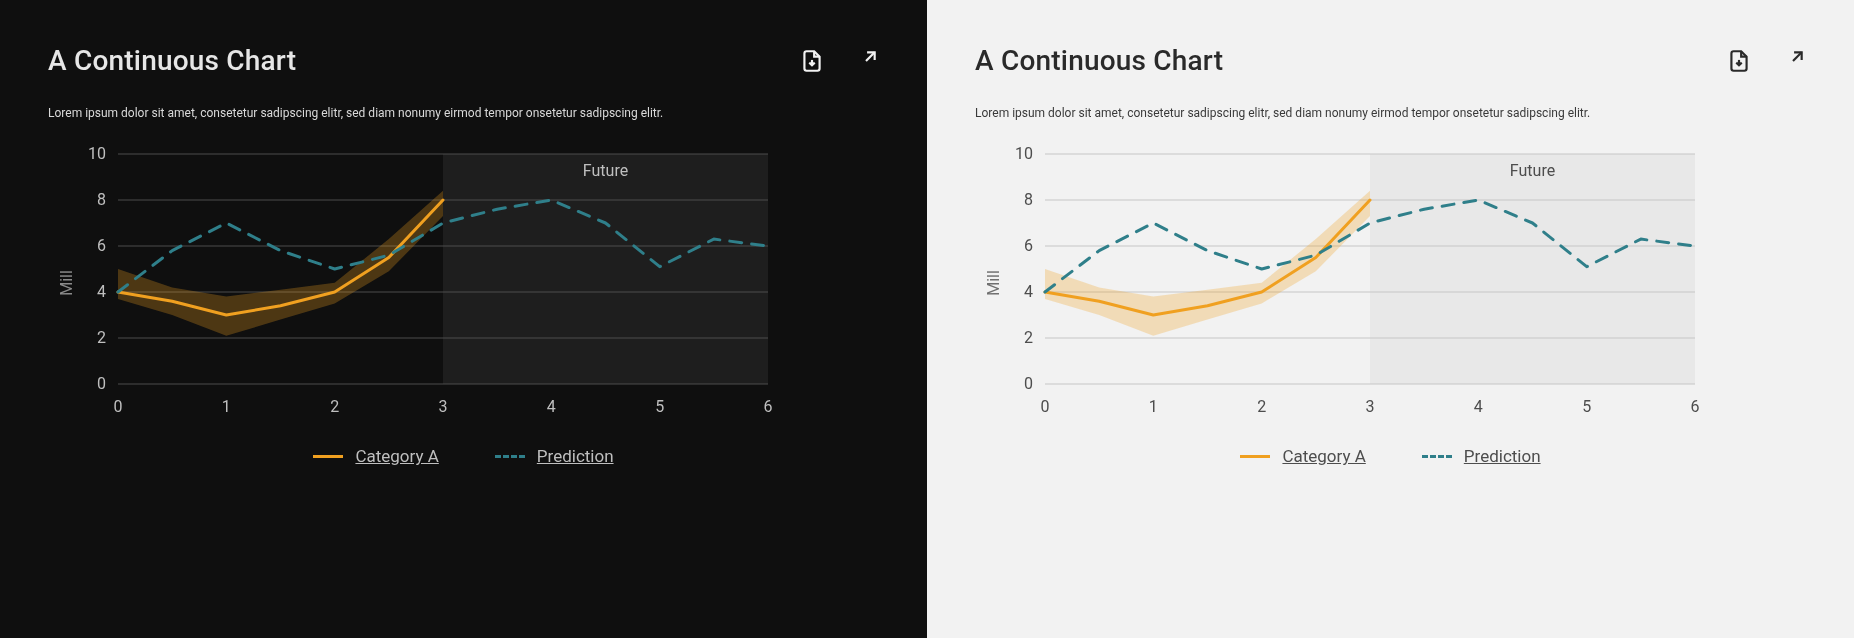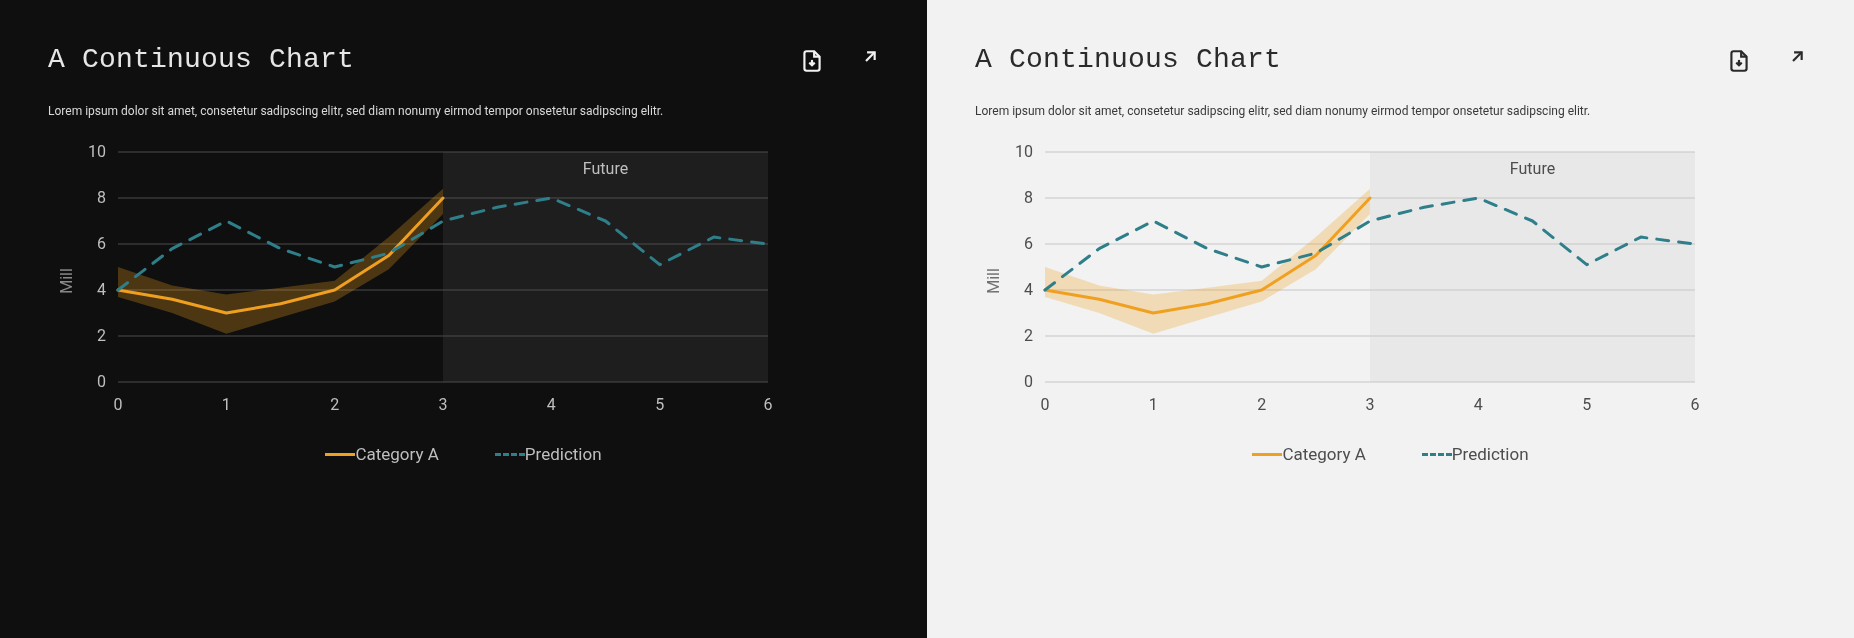--- a/index.html
+++ b/index.html
@@ -3,21 +3,21 @@
 <meta charset="utf-8">
 <style>
   * { box-sizing: border-box; margin: 0; padding: 0; }
   html, body { width: 1854px; height: 638px; font-family: -apple-system, BlinkMacSystemFont, "Segoe UI", Roboto, Helvetica, Arial, sans-serif; }
   body { display: flex; }
   .panel { flex: 1 1 50%; height: 100%; padding: 44px 48px 28px 48px; position: relative; }
   .panel.dark  { background: #0f0f0f; color: #e6e6e6; }
   .panel.light { background: #f2f2f2; color: #2a2a2a; }
 
   .header { display: flex; justify-content: space-between; align-items: flex-start; margin-bottom: 28px; }
-  .title { font-size: 28px; font-weight: 500; letter-spacing: .2px; font-family: Liberation Mono, monospace; }
+  .title { font-size: 28px; font-weight: 500; letter-spacing: .2px; }
   .actions { display: flex; gap: 28px; padding-top: 4px; }
   .icon-btn { width: 26px; height: 26px; cursor: pointer; display: inline-flex; }
   .icon-btn svg { width: 26px; height: 26px; stroke-width: 2px; fill: none; }
   .dark  .icon-btn svg { stroke: #f2f2f2; }
   .light .icon-btn svg { stroke: #2a2a2a; }
 
   .desc { font-size: 12px; line-height: 1.45; max-width: 640px; }
   .dark  .desc { color: #d9d9d9; }
   .light .desc { color: #3a3a3a; }
 
@@ -42,21 +42,21 @@
   .light .future-label { fill: #4d4d4d; }
 
   .series-a-line { stroke: #f0a020; stroke-width: 3; fill: none; stroke-linecap: round; stroke-linejoin: round; }
   .series-a-ci   { fill: #f0a020; opacity: .28; stroke: none; }
   .light .series-a-ci { opacity: .28; }
   .series-b-line { stroke: #2f7f8a; stroke-width: 3; fill: none; stroke-linecap: round; stroke-linejoin: round; stroke-dasharray: 12 10; }
 
   .legend { display: flex; gap: 56px; justify-content: center; margin-top: 28px; font-size: 17px; }
   .dark  .legend { color: #bfbfbf; }
   .light .legend { color: #4d4d4d; }
-  .legend-item { display: flex; align-items: center; cursor: pointer; }
+  .legend-item { display: flex; align-items: center; gap: 12px; cursor: pointer; text-decoration: underline; }
   .swatch { width: 30px; height: 0; border-top-width: 3px; border-top-style: solid; }
   .swatch.solid  { border-color: #f0a020; }
   .swatch.dashed { border-color: #2f7f8a; border-top-style: dashed; }
 </style>
 </head>
 <body>
 
 <div class="panel dark">
   <div class="header">
     <div class="title">A Continuous Chart</div>

